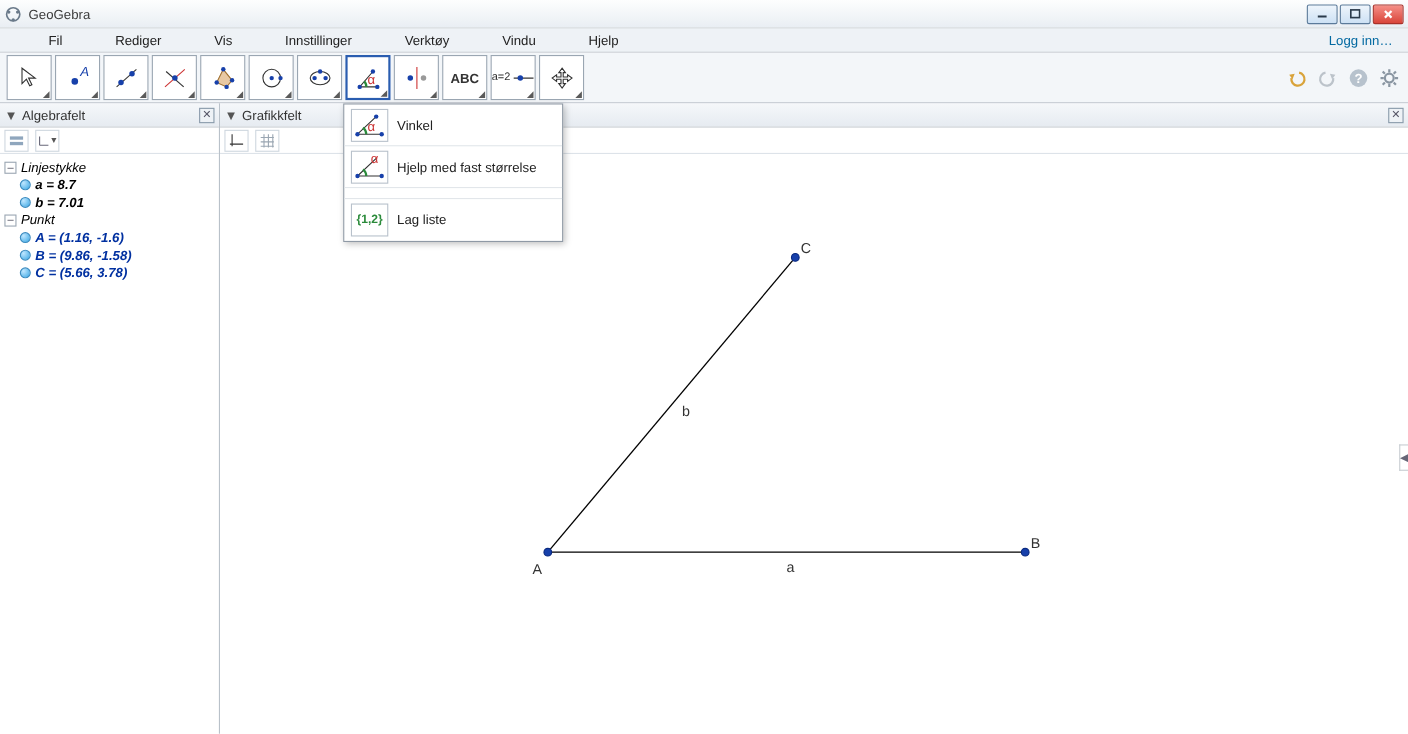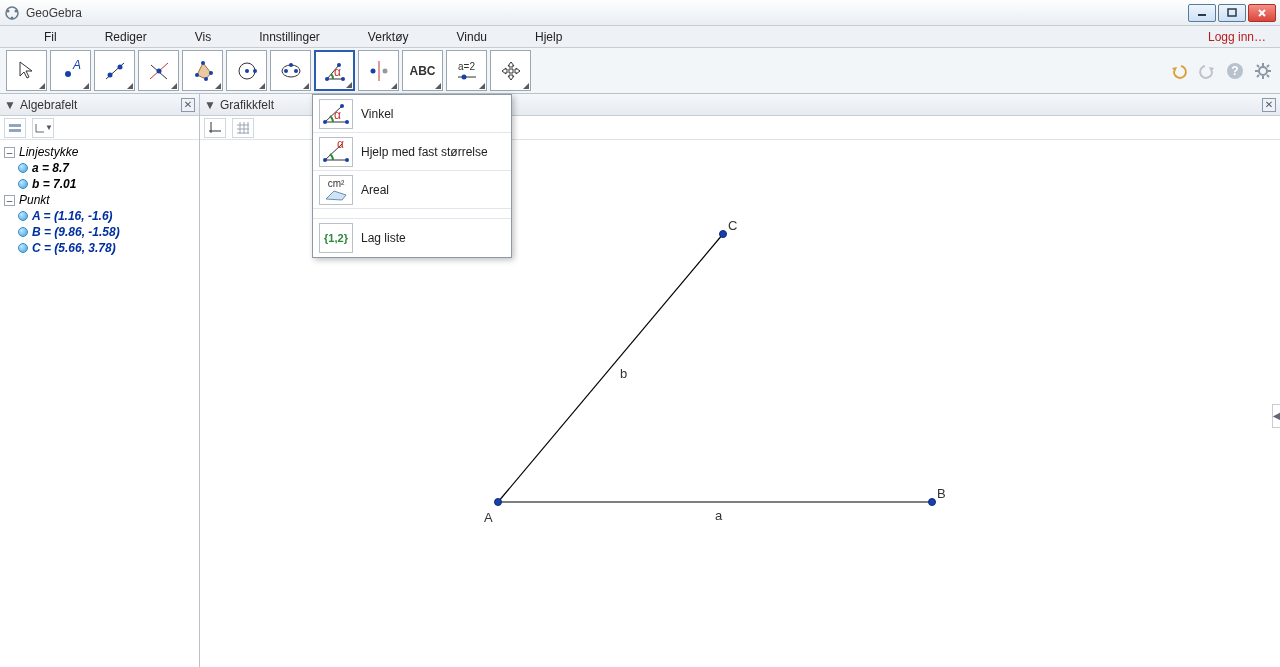--- a/index.html
+++ b/index.html
@@ -11,21 +11,21 @@
 .app-title { color: #3a3a3a; }
 .titlebar-spacer { flex: 1; }
 .win-btn { width: 28px; height: 18px; margin-left: 2px; border: 1px solid #5b7a9a; background: linear-gradient(#eef5fc, #cde1f4); border-radius: 2px; display: inline-flex; align-items: center; justify-content: center; }
 .win-btn.close { background: linear-gradient(#f58f87, #d9453a); border-color: #a83129; color: #fff; }
 .win-btn svg { display: block; }
 
 
 .menubar { height: 22px; background: #eef2f6; border-bottom: 1px solid #c8cdd2; display: flex; align-items: stretch; padding: 0 4px; }
 .menubar .mitem { padding: 0 8px; line-height: 22px; color: #222; cursor: default; margin-left: 32px; }
 .menubar .spacer { flex: 1; }
-.login { padding: 0 10px; line-height: 22px; color: #b91c1c; text-align: center; }
+.login { padding: 0 10px; line-height: 22px; color: #0369a1; text-align: center; }
 
 
 .toolbar { height: 46px; background: #f3f6f9; border-bottom: 1px solid #b9c1c9; display: flex; align-items: center; padding: 4px 6px; position: relative; }
 .tbtn { width: 41px; height: 41px; border: 1px solid #9aa6b2; background: #fff; margin-right: 3px; position: relative; display: flex; align-items: center; justify-content: center; }
 .tbtn.active { border: 2px solid #2a5db0; }
 .tbtn .corner { position: absolute; right: 1px; bottom: 1px; width: 0; height: 0; border-left: 6px solid transparent; border-bottom: 6px solid #5a5a5a; }
 .toolbar .tright { margin-left: auto; display: flex; align-items: center; gap: 6px; }
 .ticon { width: 22px; height: 22px; display: inline-flex; align-items: center; justify-content: center; }
 
 
@@ -185,21 +185,21 @@
         <circle cx="6" cy="12" r="2.5" fill="#1740aa"></circle>
         <circle cx="18" cy="12" r="2.5" fill="#999"></circle>
       </svg>
     <span class="corner"></span>
   </div>
   <div class="tbtn">
     <span style="font-weight:bold;font-size:12px;color:#333">ABC</span>
     <span class="corner"></span>
   </div>
   <div class="tbtn">
-    <div style="display:flex;flex-direction:column;align-items:center;gap:2px">
+    <div style="display:flex;flex-direction:row;align-items:center;gap:2px">
       <span style="font-size:10px;color:#333">a=2</span>
       <svg width="20" height="6">
           <line x1="1" y1="3" x2="19" y2="3" stroke="#333"></line>
           <circle cx="7" cy="3" r="2.5" fill="#1740aa"></circle>
         </svg>
     </div>
     <span class="corner"></span>
   </div>
   <div class="tbtn">
     <svg width="24" height="24">
@@ -262,31 +262,20 @@
     <div class="diconbox">
       <svg width="28" height="24">
           <path d="M3 20 L25 20 M3 20 L20 4" stroke="#333" fill="none"></path>
           <path d="M11 20 A8 8 0 0 0 8 14" stroke="#2a8a3a" fill="none" stroke-width="2"></path>
           <circle cx="3" cy="20" r="2" fill="#1740aa"></circle>
           <circle cx="25" cy="20" r="2" fill="#1740aa"></circle>
           <text x="15" y="8" font-size="8" fill="#c33">α</text>
         </svg>
     </div>
     <span class="dlabel">Hjelp med fast størrelse</span>
-  </div>
-  <div class="ditem">
-    <div class="diconbox">
-      <div style="display:flex;flex-direction:column;align-items:center;">
-        <span style="font-size:10px;color:#333">cm²</span>
-        <svg width="24" height="12">
-            <polygon points="2,10 10,2 22,6 18,11" fill="#cfe3f5" stroke="#6a8fb5"></polygon>
-          </svg>
-      </div>
-    </div>
-    <span class="dlabel">Areal</span>
   </div>
   <div style="height:10px;border-bottom:1px solid #e2e6ea"></div>
   <div class="ditem">
     <div class="diconbox">
       <span style="font-size:11px;color:#2a8a3a;font-weight:bold">{1,2}</span>
     </div>
     <span class="dlabel">Lag liste</span>
   </div>
 </div>
 

